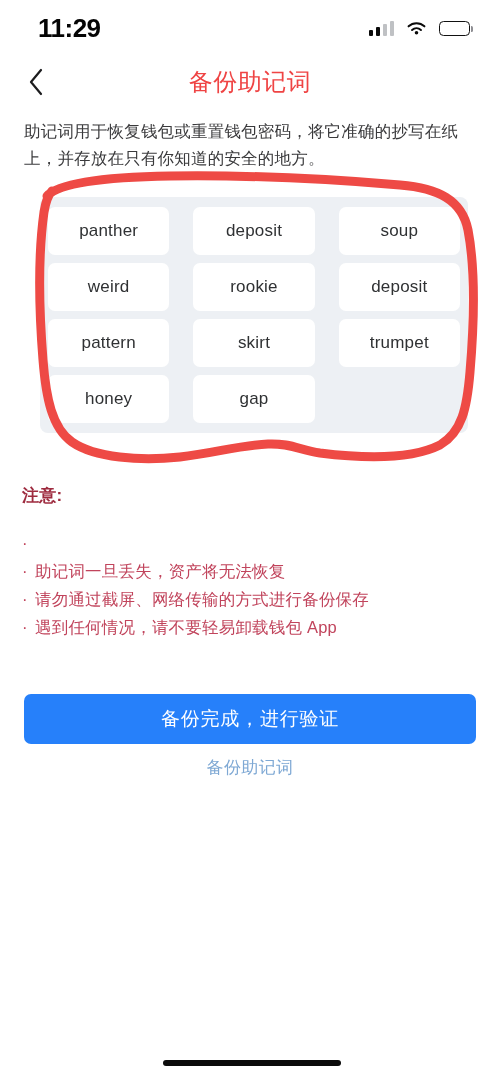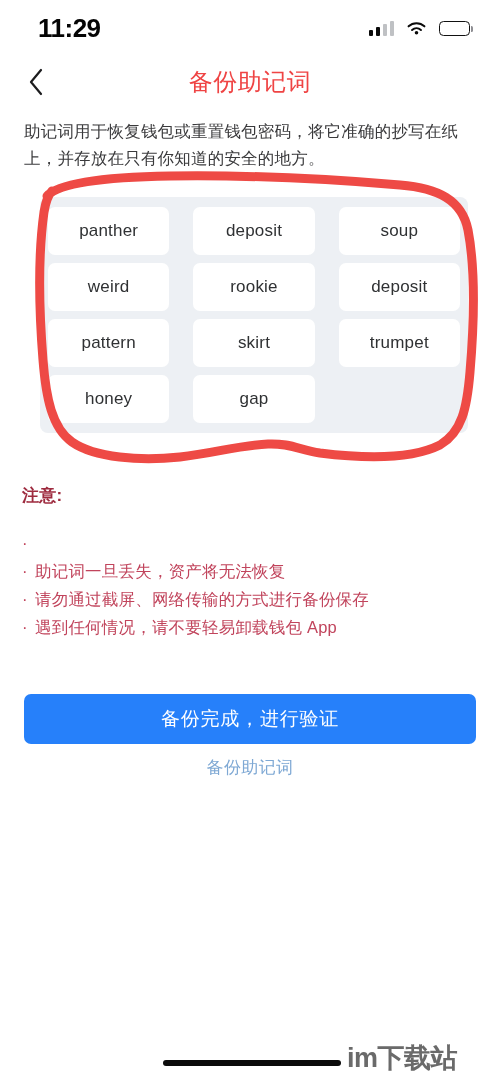--- a/index.html
+++ b/index.html
@@ -323,15 +323,14 @@
     <div class="notice-item">
       <span class="dot">·</span>
       <span>遇到任何情况，请不要轻易卸载钱包 App</span>
     </div>
   </div>
 
   <button class="primary-btn">备份完成，进行验证</button>
   <div class="link-btn">备份助记词</div>
 
   <div class="home-indicator"></div>
-  <div class="watermark">im下载站</div>
 
 </div>
 
 </body></html>

